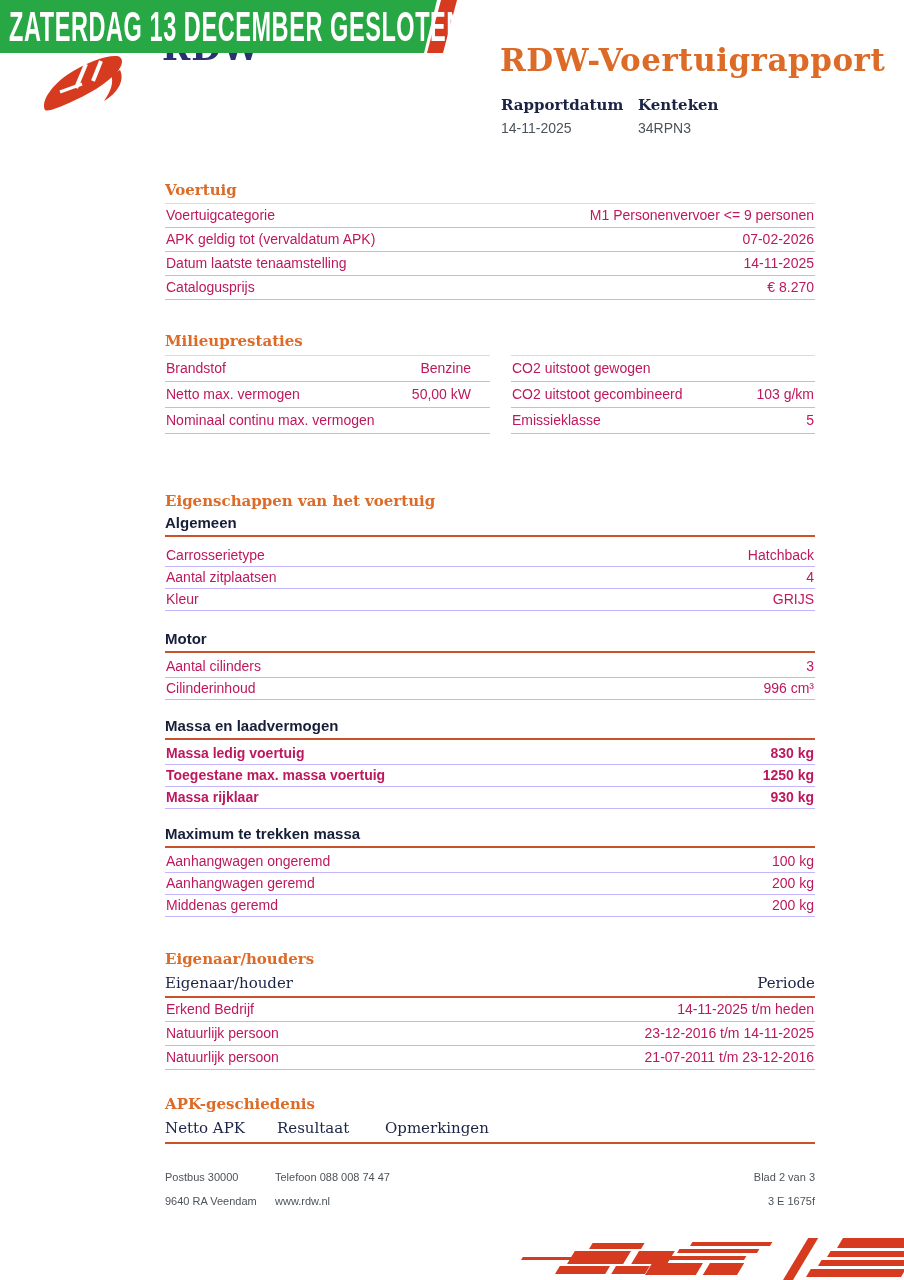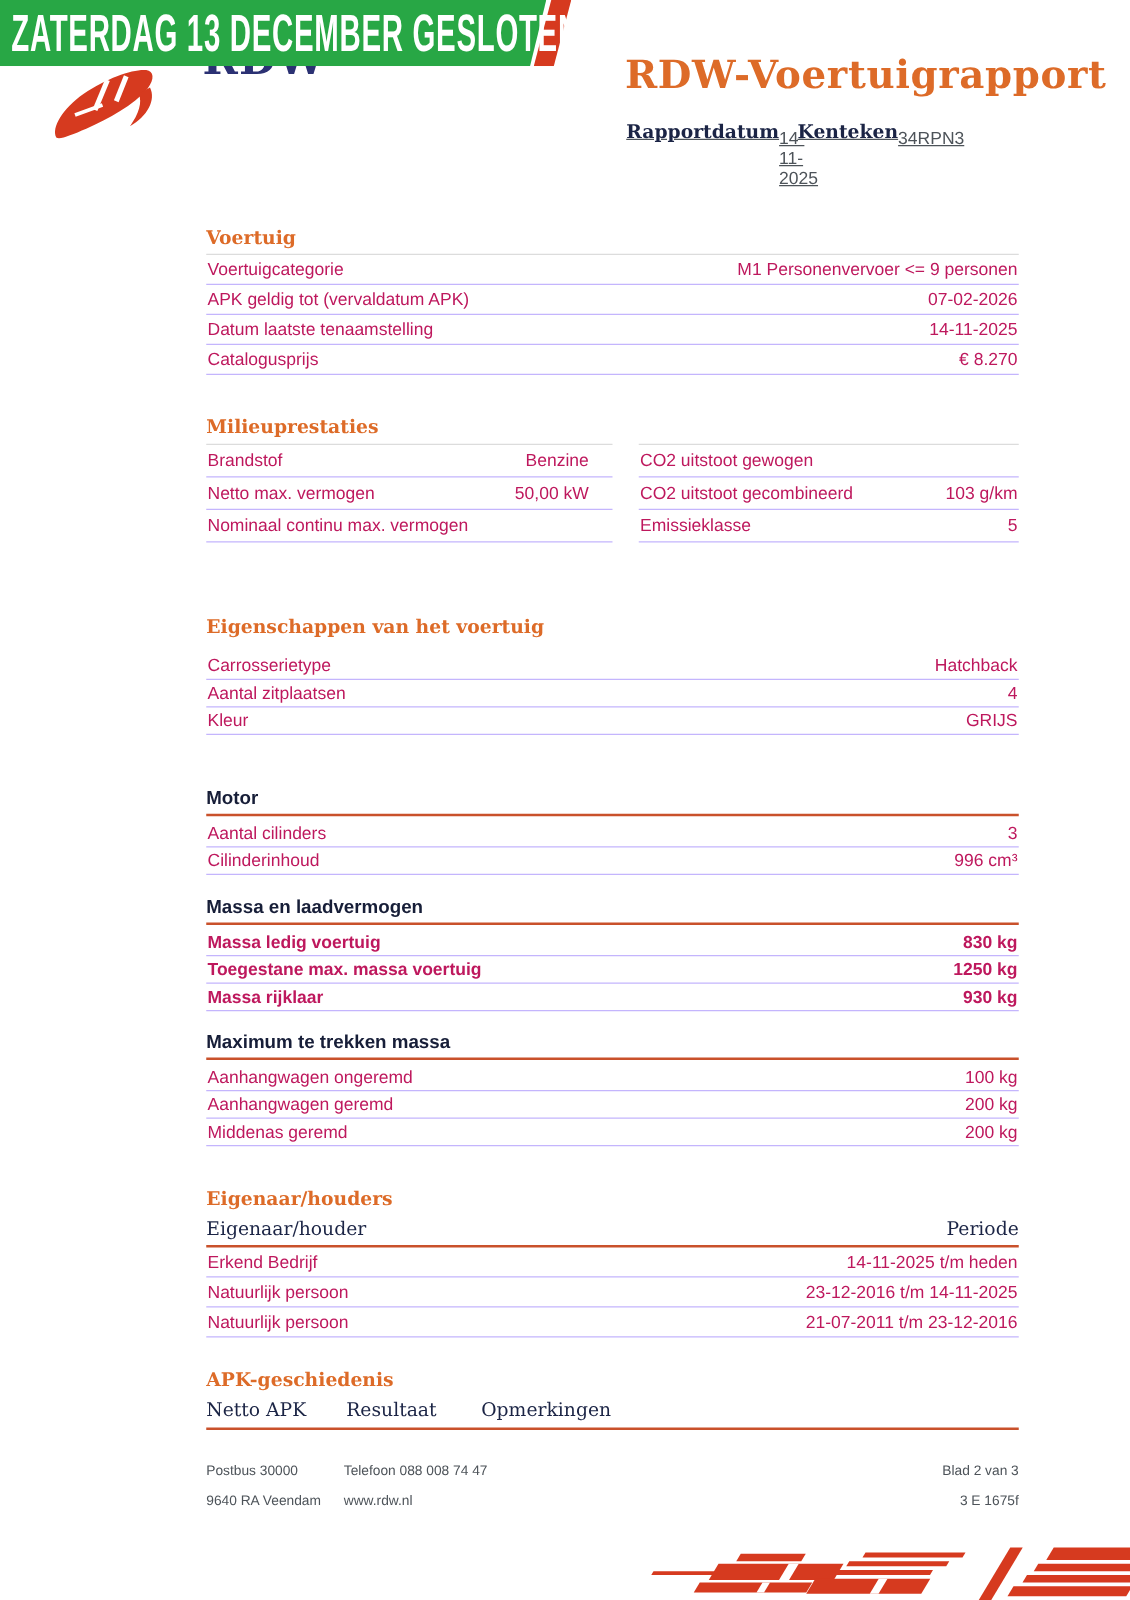--- a/index.html
+++ b/index.html
@@ -20,21 +20,21 @@
   .wordmark{position:absolute;left:162px;top:28px;z-index:1;
             font-family:"DejaVu Serif",serif;font-weight:bold;font-size:34px;
             letter-spacing:1px;color:#2b3173;}
   .feather{position:absolute;left:38px;top:54px;z-index:2;}
 
   
   .report-title{position:absolute;left:500px;top:42px;
                 font-family:"DejaVu Serif",serif;font-weight:bold;font-size:31px;
                 letter-spacing:.5px;color:#dd6b28;}
   .report-meta{position:absolute;left:501px;top:96px;display:flex;}
-  .meta-col{display:flex;text-decoration:underline;}
+  .meta-col{display:flex;flex-direction:column;}
   .meta-col.first{width:137px;}
   .meta-label{font-family:"DejaVu Serif",serif;font-weight:bold;font-size:15px;color:#1b2445;}
   .meta-value{margin-top:6px;font-size:14px;color:#4d5359;}
 
   
   .sec{position:absolute;left:165px;width:650px;}
   .o-title{font-family:"DejaVu Serif",serif;font-weight:bold;font-size:15px;color:#dd6b28;}
   .sub-h{font-weight:bold;font-size:15px;color:#171e38;padding-bottom:4px;
          border-bottom:2px solid #c9512b;}
   .serif-h{font-family:"DejaVu Serif",serif;font-weight:normal;font-size:15px;color:#1b2445;}
@@ -160,20 +160,21 @@
         </div>
       </div>
     </div>
   </div>
 
   <div class="sec" style="top:492px;">
     <div class="o-title">Eigenschappen van het voertuig</div>
   </div>
 
   <div class="sec" style="top:514px;">
+    <div class="sub-h">Algemeen</div>
     <div class="t-rows sub-rows">
       <div class="t-row">
         <span class="lbl">Carrosserietype</span>
         <span class="val">Hatchback</span>
       </div>
       <div class="t-row">
         <span class="lbl">Aantal zitplaatsen</span>
         <span class="val">4</span>
       </div>
       <div class="t-row">

